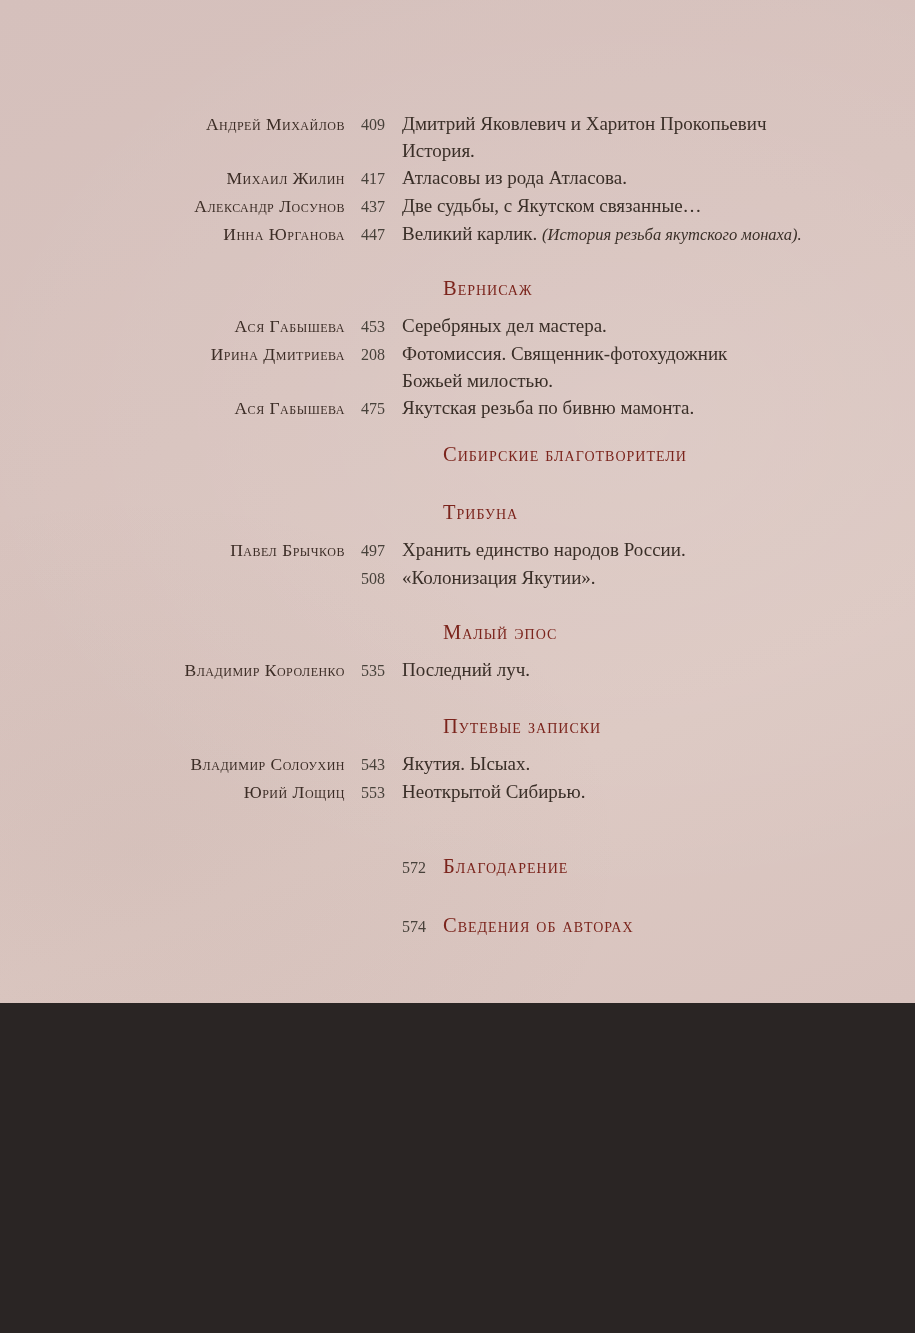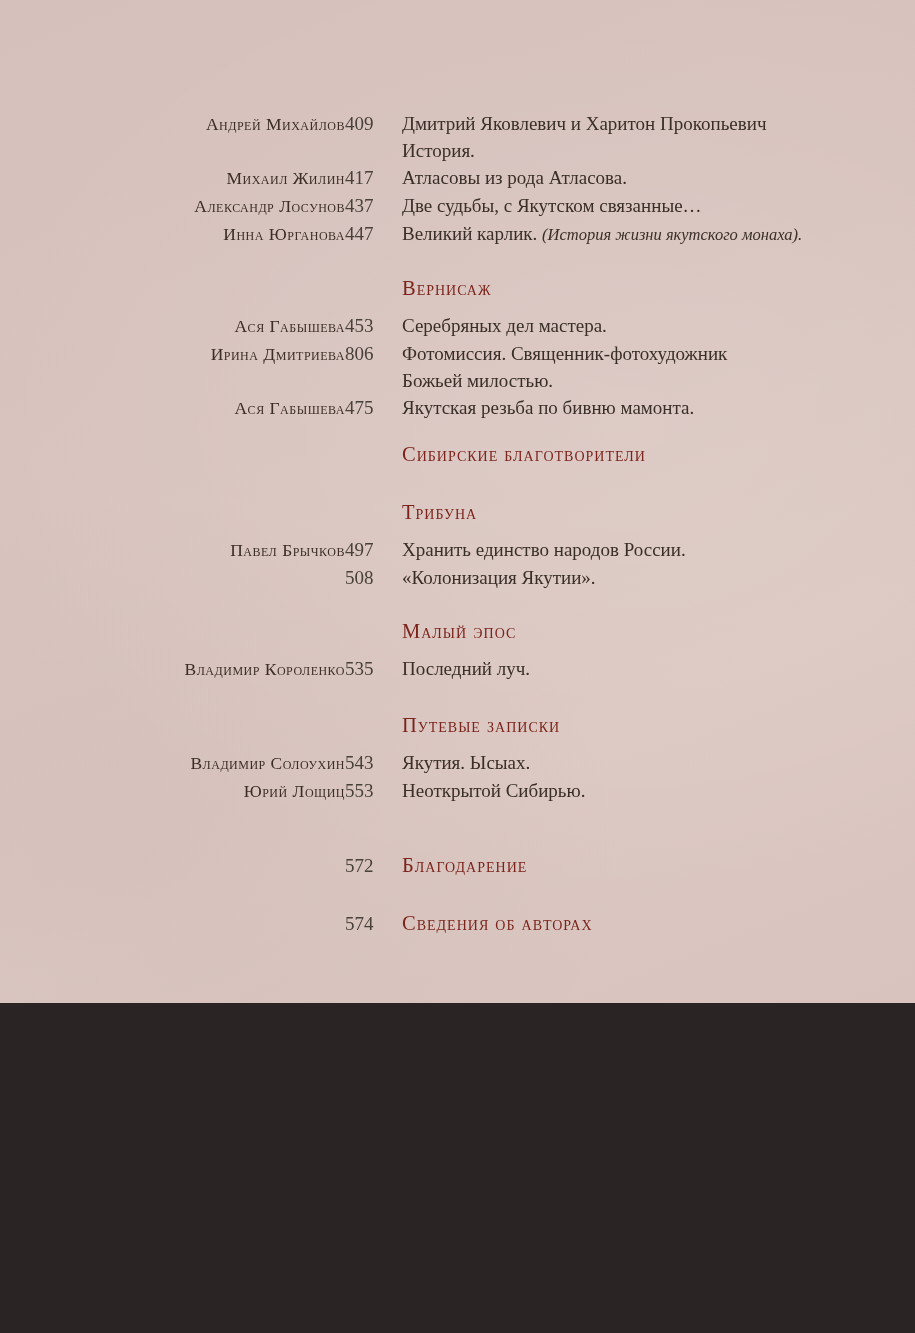--- a/index.html
+++ b/index.html
@@ -22,32 +22,33 @@
   .section:nth-child(4){ margin-top:30px; }
   .section:nth-child(5){ margin-top:26px; }
   .section:nth-child(6){ margin-top:28px; }
   .section:nth-child(7){ margin-top:46px; }
   .section:nth-child(8){ margin-top:30px; }
   .row {
     display:grid;
     grid-template-columns:345px 40px 1fr;
     align-items:baseline;
   }
-  .heading-row { margin-bottom:10px; }
+  .heading-row { margin-bottom:10px;padding-left:41px; }
   .author {
     text-align:right;
     font-variant:small-caps;
     letter-spacing:0.5px;
     font-size:17.5px;
     line-height:27px;
     color:var(--author,#3c2d26);
     white-space:nowrap;
   }
   .pagenum {
-    font-size:19px;
+    text-align:right;
+    font-size:16px;
     line-height:27px;
     color:var(--number,#47413a);
   }
   .title {
     padding-left:17px;
     font-size:19px;
     line-height:27px;
     color:var(--text,#3a2f28);
   }
   .title .it {
@@ -90,40 +91,40 @@
           <div class="author">Александр Лосунов</div>
           <div class="pagenum">437</div>
           <div class="title">
             <div class="tline"><span>Две судьбы, с Якутском связанные…</span></div>
           </div>
         </div>
         <div class="row">
           <div class="author">Инна Юрганова</div>
           <div class="pagenum">447</div>
           <div class="title">
-            <div class="tline"><span>Великий карлик. </span><span class="it">(История жизни якутского монаха).</span></div>
+            <div class="tline"><span>Великий карлик. </span><span class="it">(История резьба якутского монаха).</span></div>
           </div>
         </div>
       </section>
       <section class="section">
         <div class="row heading-row">
           <div class="author"></div>
           <div class="pagenum"></div>
           <h2 class="heading">Вернисаж</h2>
         </div>
         <div class="row">
           <div class="author">Ася Габышева</div>
           <div class="pagenum">453</div>
           <div class="title">
             <div class="tline"><span>Серебряных дел мастера.</span></div>
           </div>
         </div>
         <div class="row">
           <div class="author">Ирина Дмитриева</div>
-          <div class="pagenum">806</div>
+          <div class="pagenum">208</div>
           <div class="title">
             <div class="tline"><span>Фотомиссия. Священник-фотохудожник</span></div>
             <div class="tline"><span>Божьей милостью.</span></div>
           </div>
         </div>
         <div class="row">
           <div class="author">Ася Габышева</div>
           <div class="pagenum">475</div>
           <div class="title">
             <div class="tline"><span>Якутская резьба по бивню мамонта.</span></div>

